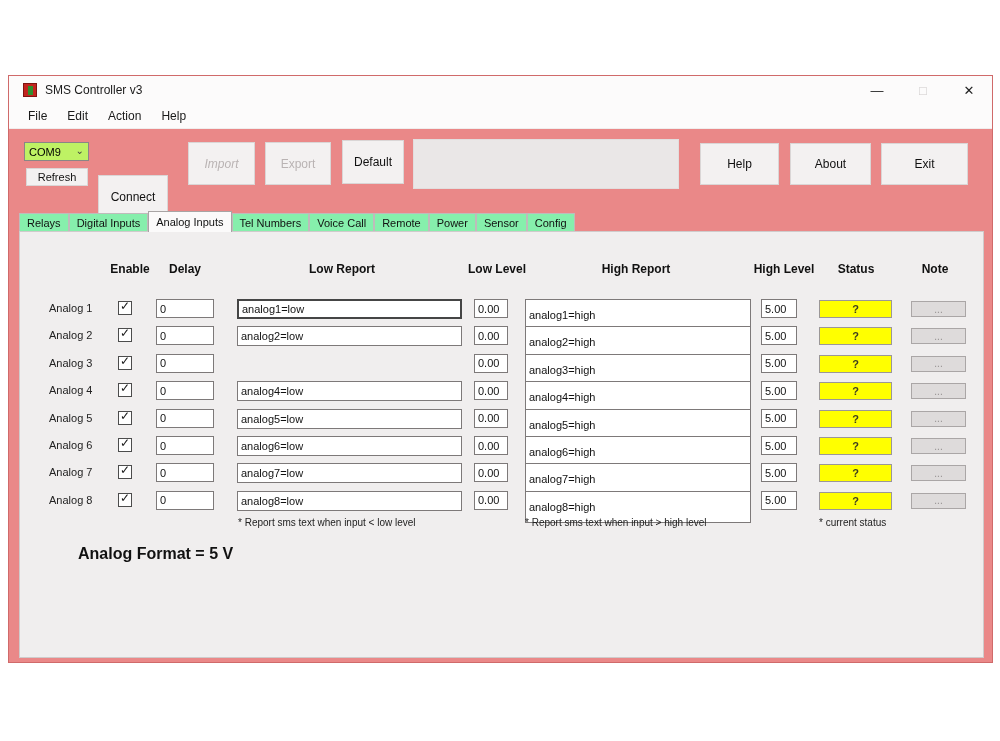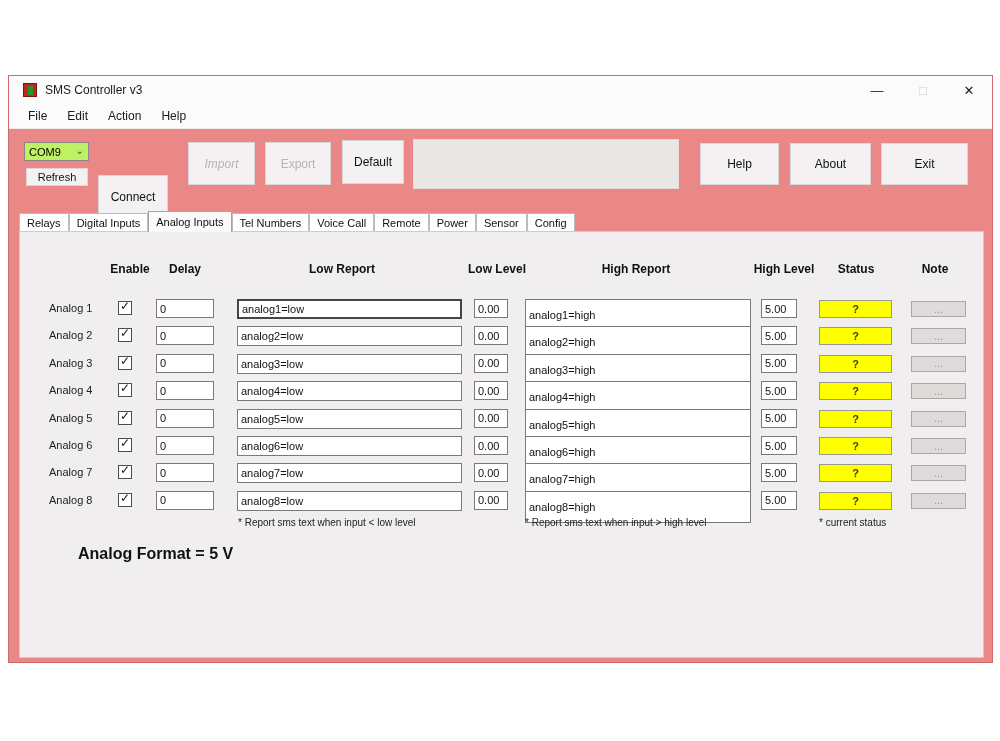--- a/index.html
+++ b/index.html
@@ -43,21 +43,21 @@
   .export  { left:256px; top:66px; width:66px; height:43px; }
   .default { left:333px; top:64px; width:62px; height:44px; }
   .msgpanel { position:absolute; left:404px; top:63px; width:266px; height:50px;
     background:#eae7e7; border:1px solid #e2dede; }
   .help  { left:691px; top:67px; width:79px; height:42px; }
   .about { left:781px; top:67px; width:81px; height:42px; }
   .exit  { left:872px; top:67px; width:87px; height:42px; }
 
   
   .tabstrip { position:absolute; left:10px; top:135px; display:flex; align-items:flex-end; height:21px; }
-  .tab { background:#ffffff; border:1px solid #bfbbbb; border-bottom:none; font-size:11px;
+  .tab { background:#86efac; border:1px solid #bfbbbb; border-bottom:none; font-size:11px;
     color:#111; padding:3px 7px 2px 7px; height:19px; white-space:nowrap; }
   .tab.active { background:#fbfafa; height:21px; padding-top:4px; position:relative; z-index:3;
     border-color:#a8a4a4; }
 
   
   .panel { position:absolute; left:10px; top:155px; width:965px; height:427px;
     background:#f0eeee; border:1px solid #cfcbcb; z-index:2; }
 
   .colhead { position:absolute; top:30px; transform:translateX(-50%); font-size:12px;
     font-weight:bold; color:#111; white-space:nowrap; }
@@ -174,21 +174,20 @@
           <input class="hlevel" type="text" value="5.00" style="">
           <button class="status">?</button>
           <button class="note">...</button>
         </div>
         <div class="arow" style="top: 120.8px;">
           <div class="rlabel">Analog 3</div>
           <span class="cb">
             <span class="tick">✓</span>
           </span>
           <input class="delay" type="text" value="0" style="">
-          <input class="lreport" type="text" value="analog3=low" style="">
           <input class="llevel" type="text" value="0.00" style="">
           <input class="hreport" type="text" value="analog3=high" style="">
           <input class="hlevel" type="text" value="5.00" style="">
           <button class="status">?</button>
           <button class="note">...</button>
         </div>
         <div class="arow" style="top: 148.2px;">
           <div class="rlabel">Analog 4</div>
           <span class="cb">
             <span class="tick">✓</span>

